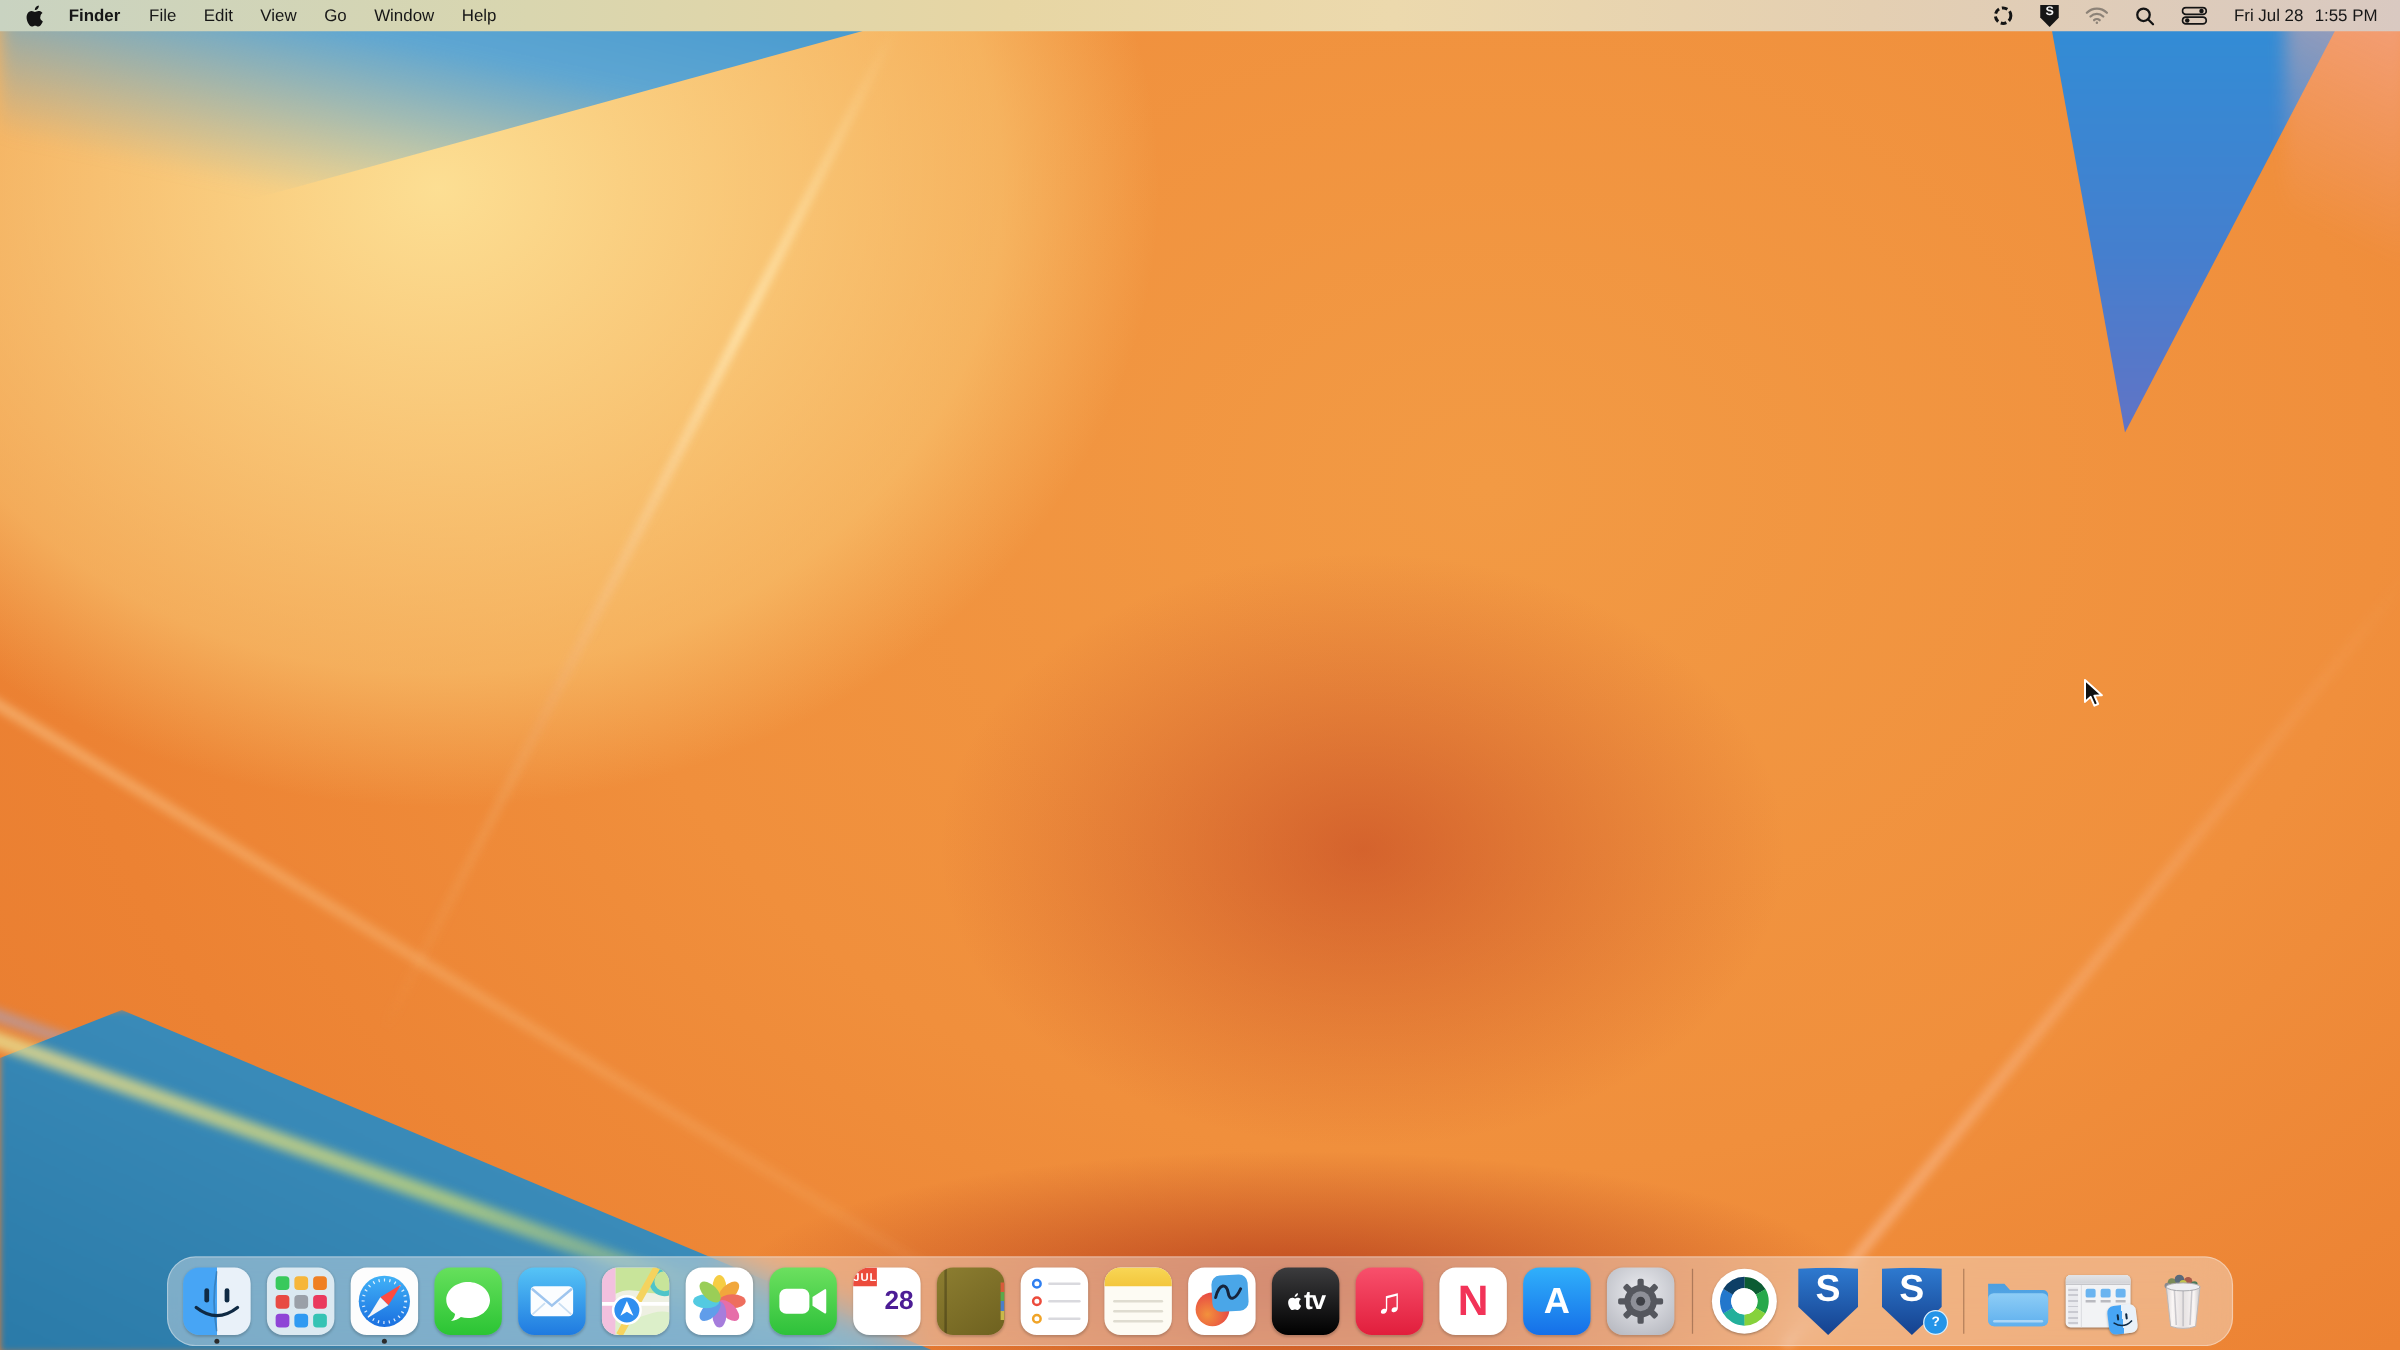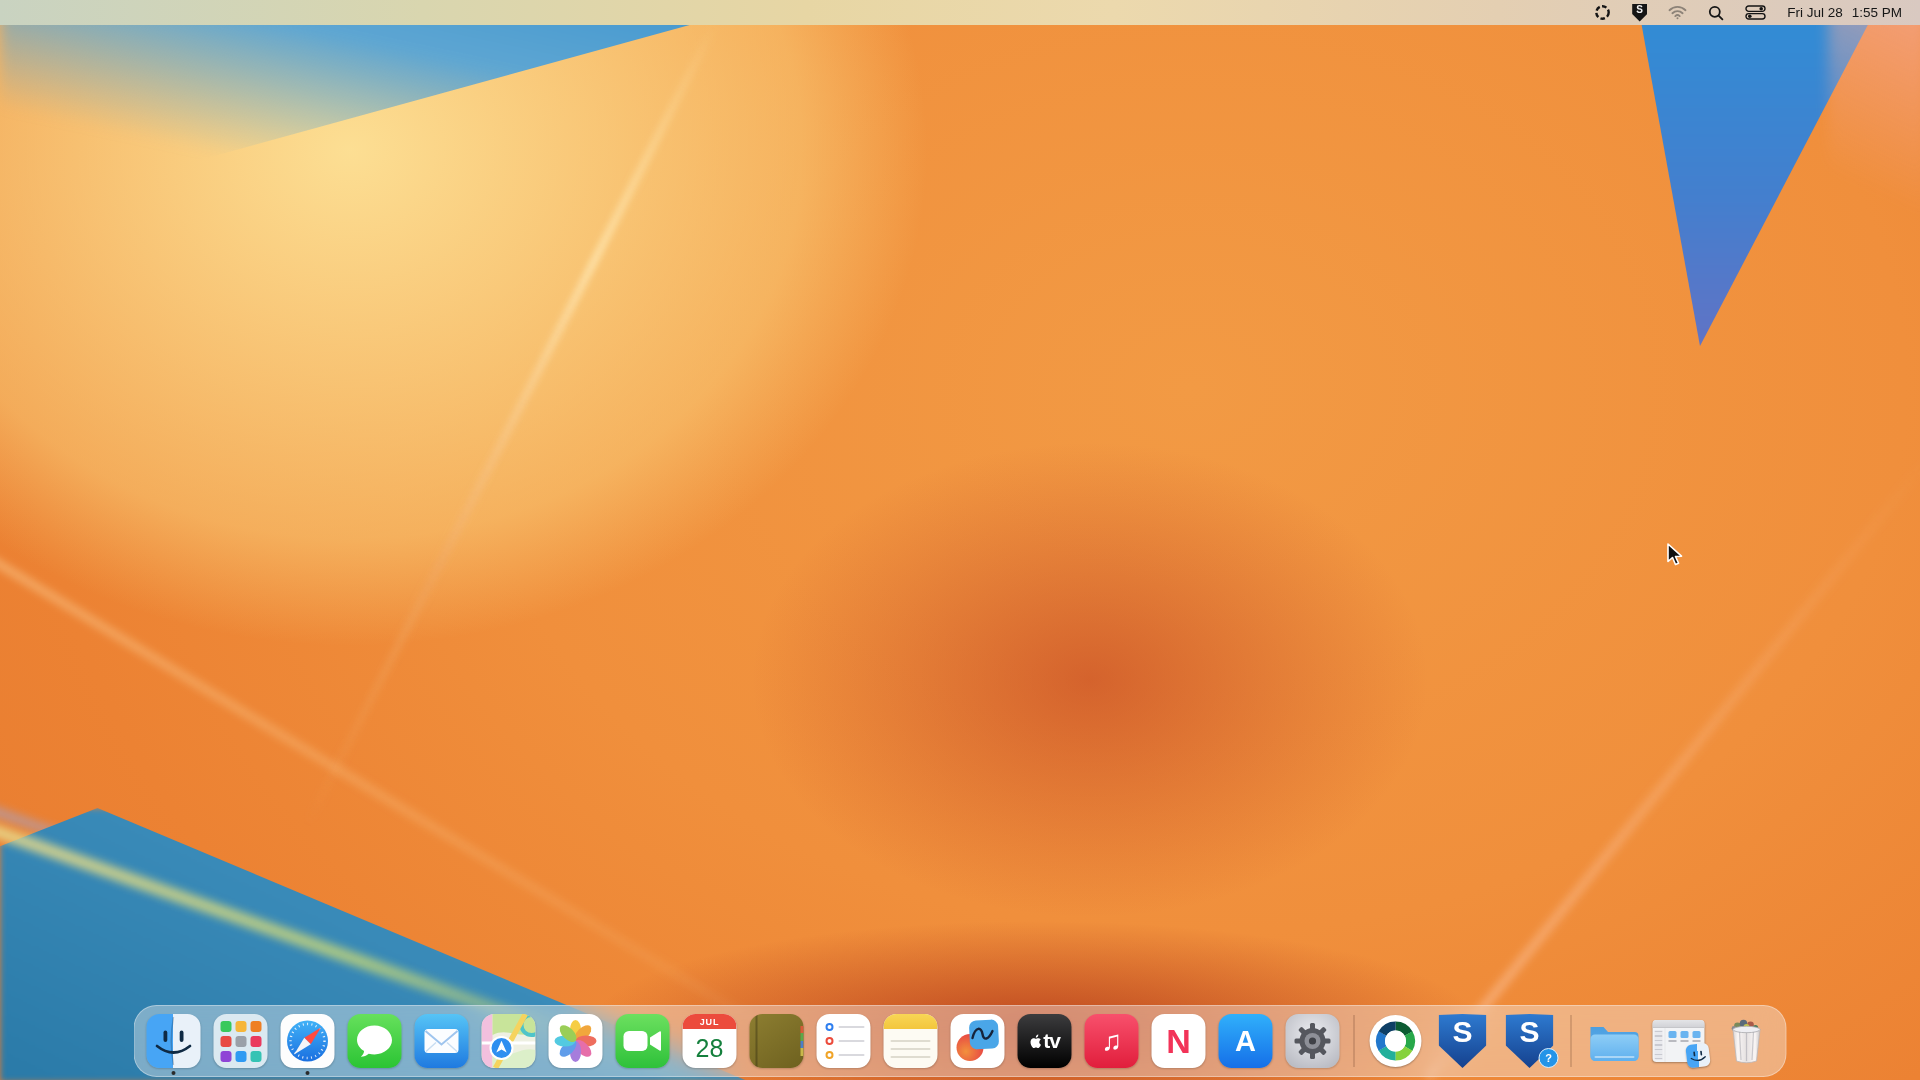--- a/index.html
+++ b/index.html
@@ -82,25 +82,25 @@
   
   .ic-messages{background:linear-gradient(180deg,#6be65e 0%, #66e05c 0%,#2bc434 100%);}
   .ic-facetime{background:linear-gradient(180deg,#6ce05f,#2ec13a);}
   
   .ic-mail{background:linear-gradient(180deg,#56c4f6,#1f7ae0);}
   
   .ic-maps{background:#eef0e2;}
   
   .ic-photos{background:#fff;}
   
-  .ic-cal{background:#fff;display:flex;flex-direction:column;}
+  .ic-cal{background:#fff;display:flex;flex-direction:row;}
   .cal-top{height:15px;background:#ec4b3c;color:#fff;font-size:9px;font-weight:bold;
       letter-spacing:.8px;display:flex;align-items:center;justify-content:center;}
   .cal-day{flex:1;display:flex;align-items:center;justify-content:center;
-      font-size:25px;color:#15803d;font-weight:400;}
+      font-size:21px;color:#4c1d95;font-weight:700;}
   
   .ic-contacts{background:linear-gradient(145deg,#8d7e31,#6e611f);}
   .ic-contacts::before{content:"";position:absolute;left:6px;top:0;bottom:0;width:2px;background:rgba(0,0,0,.25);}
   .ic-contacts::after{content:"";position:absolute;right:0;top:12px;width:3px;height:30px;
       background:linear-gradient(180deg,#d85a3a 0 25%,#5aa84a 25% 50%,#4a7ec8 50% 75%,#c8b84a 75% 100%);}
   
   .ic-rem{background:#fff;display:flex;flex-direction:column;justify-content:center;gap:6px;padding-left:9px;box-sizing:border-box;}
   .rrow{display:flex;align-items:center;gap:5px;}
   .rdot{width:8px;height:8px;border-radius:50%;box-sizing:border-box;border:2.5px solid;}
   .rrow:nth-child(1) .rdot{border-color:#2f7ff0;}
@@ -176,20 +176,35 @@
     <div class="wp-layer l-pinkrim"></div>
     <div class="wp-layer l-bl-rim2"></div>
     <div class="wp-layer l-bl-blue"></div>
     <div class="wp-layer l-bl-rim1"></div>
     <div class="wp-layer l-edge1"></div>
     <div class="wp-layer l-edge2"></div>
     <div class="wp-layer l-edge3"></div>
   </div>
 
   <div class="menubar">
+    <div class="mb-left">
+      <span class="apple">
+        <svg width="15" height="18" viewBox="0 0 17 20">
+          <path fill="#141414" d="M13.9 10.6c0-2.3 1.9-3.4 2-3.5-1.1-1.6-2.8-1.8-3.4-1.8-1.4-.15-2.8.85-3.5.85-.7 0-1.85-.83-3-.8-1.55.02-3 .9-3.8 2.3-1.6 2.8-.4 7 1.15 9.3.76 1.1 1.66 2.4 2.85 2.35 1.15-.05 1.58-.74 2.96-.74 1.38 0 1.77.74 3 .72 1.24-.02 2-1.13 2.76-2.25.87-1.3 1.23-2.55 1.25-2.6-.03-.01-2.4-.92-2.43-3.63z"></path>
+          <path fill="#141414" d="M11.6 3.1c.63-.77 1.06-1.83.94-2.9-.91.04-2.01.6-2.66 1.37-.58.68-1.1 1.77-.96 2.81 1.01.08 2.05-.51 2.68-1.28z"></path>
+        </svg>
+      </span>
+      <span class="mi app">Finder</span>
+      <span class="mi">File</span>
+      <span class="mi">Edit</span>
+      <span class="mi">View</span>
+      <span class="mi">Go</span>
+      <span class="mi">Window</span>
+      <span class="mi">Help</span>
+    </div>
     <div class="mb-spacer"></div>
     <div class="mb-right">
       <span class="sicon">
         <svg width="17" height="17" viewBox="0 0 17 17">
             <circle cx="8.5" cy="8.5" r="6.2" fill="none" stroke="#141414" stroke-width="2.4" stroke-dasharray="4.6 2.4"></circle>
           </svg>
       </span>
       <span class="sicon">
         <span class="mb-shield">
             <span>S</span>

